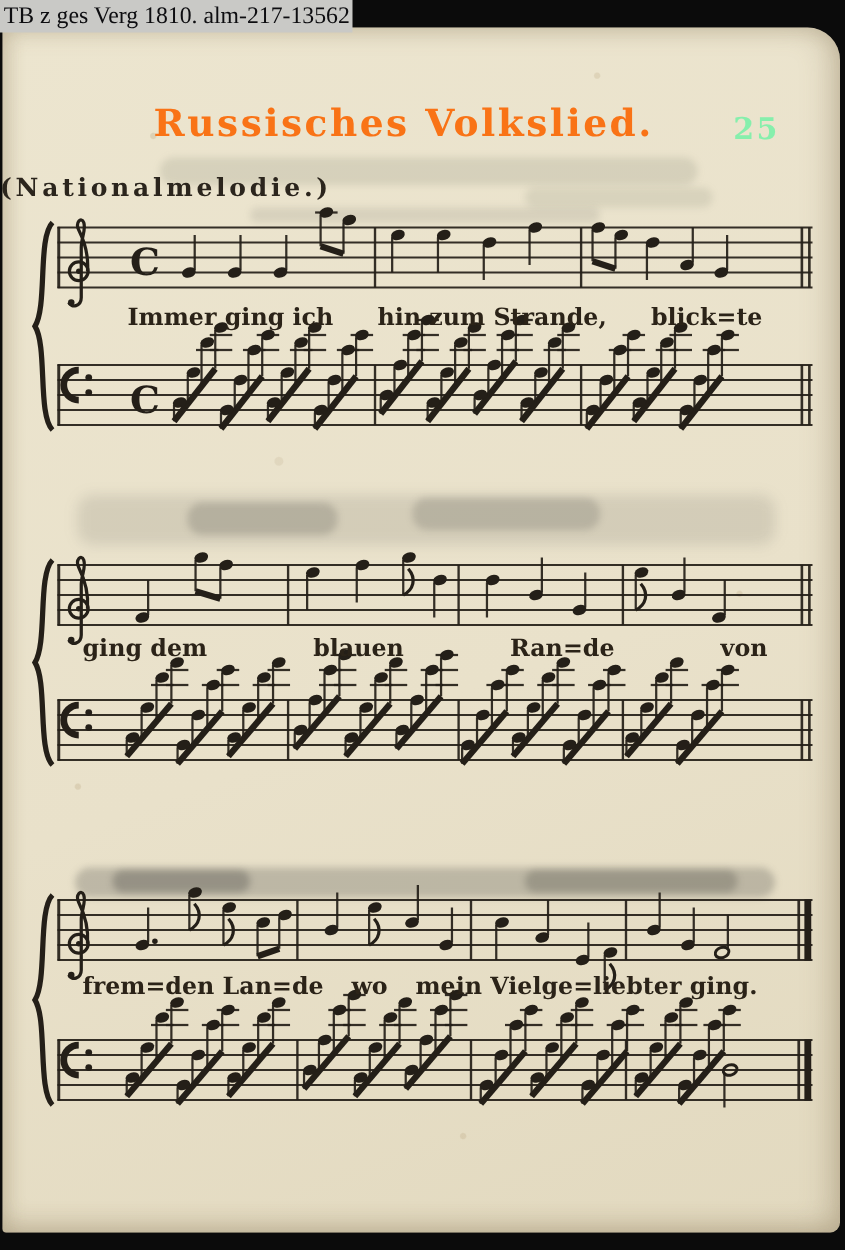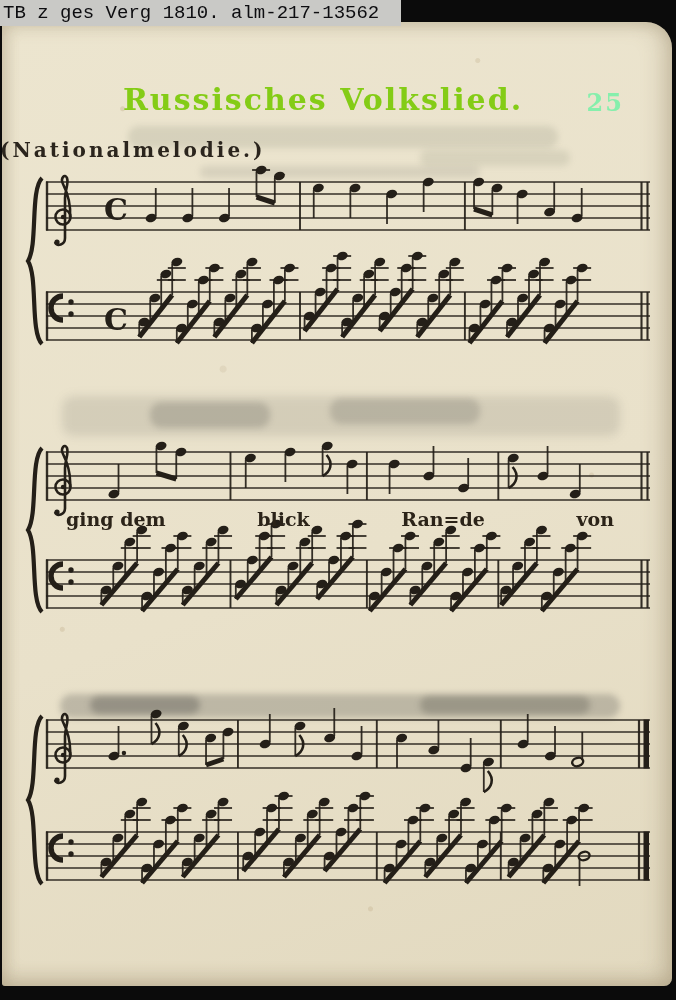--- a/index.html
+++ b/index.html
@@ -13,27 +13,27 @@
                     inset 0 -8px 18px rgba(120,100,68,.18),
                     inset 6px 4px 14px rgba(130,110,80,.14);}
   .paper .grain{position:absolute;inset:0;border-radius:inherit;pointer-events:none;
          background:
            radial-gradient(circle at 18% 9%, rgba(150,120,70,.18) 0 2px, transparent 3px),
            radial-gradient(circle at 71% 4%, rgba(150,120,70,.15) 0 2px, transparent 3px),
            radial-gradient(circle at 88% 47%, rgba(150,120,70,.14) 0 2px, transparent 3px),
            radial-gradient(circle at 9% 63%, rgba(150,120,70,.16) 0 2px, transparent 3px),
            radial-gradient(circle at 55% 92%, rgba(150,120,70,.15) 0 2px, transparent 3px),
            radial-gradient(circle at 33% 36%, rgba(140,115,70,.10) 0 3px, transparent 4px);}
-  .scan-label{position:absolute;left:0;top:0;height:25px;padding:1px 22px 0 3px;
-         background:#c9c9c6;color:#0d0d10;font-family:Liberation Mono, monospace;
+  .scan-label{position:absolute;left:0;top:0;height:25px;padding:1px 2px 0 3px;
+         background:#c9c9c6;color:#0d0d10;font-family:Liberation Serif, serif;
          font-size:19px;line-height:24px;white-space:nowrap;}
   .page-number{position:absolute;right:52px;top:88px;font-size:24px;font-weight:bold;
          color:#86efac;letter-spacing:2px;}
   .title{position:absolute;left:0;right:30px;top:82px;text-align:center;
-         font-size:30px;font-weight:bold;color:#84cc16;letter-spacing:2px;}
+         font-size:30px;font-weight:bold;color:#f97316;letter-spacing:2px;}
   .subtitle{position:absolute;left:0;right:0;top:138px;text-align:left;
          font-size:20px;font-weight:bold;color:#2b251d;letter-spacing:3px;}
   .lyrics{position:absolute;display:flex;justify-content:space-between;
          font-size:19px;font-weight:bold;color:#2b2318;white-space:nowrap;}
   .lyrics-1{left:102px;right:66px;top:243px;}
   .lyrics-2{left:66px;right:62px;top:508px;}
   .lyrics-3{left:66px;right:70px;top:778px;}
   svg.music{position:absolute;left:0;top:0;width:676px;height:1000px;}
   .smudge{position:absolute;pointer-events:none;border-radius:12px;filter:blur(3px);}
   .sm1{left:128px;top:126px;width:430px;height:22px;background:rgba(105,110,92,.16);}
@@ -692,21 +692,31 @@
           <ellipse cx="571.7280000000001" cy="820" rx="5.6" ry="4.1" transform="rotate(-18 571.7280000000001 820)" fill="#241f18"></ellipse>
           <line x1="574.6320000000001" y1="820" x2="592.6320000000001" y2="820" stroke="#241f18" stroke-width="1.8" stroke-linecap="butt" opacity="0.92"></line>
           <line x1="574.6320000000001" y1="808" x2="592.6320000000001" y2="808" stroke="#241f18" stroke-width="1.8" stroke-linecap="butt" opacity="0.92"></line>
           <ellipse cx="583.6320000000001" cy="808" rx="5.6" ry="4.1" transform="rotate(-18 583.6320000000001 808)" fill="#241f18"></ellipse>
           <ellipse cx="584.1279999999999" cy="856" rx="5.6" ry="4.1" transform="rotate(-18 584.1279999999999 856)" fill="none" stroke="#241f18" stroke-width="2.4"></ellipse>
           <line x1="579.5279999999999" y1="858" x2="579.5279999999999" y2="886" stroke="#241f18" stroke-width="1.8" stroke-linecap="butt" opacity="0.92"></line>
         </g>
       </g>
     </svg>
 
+  <div class="lyrics lyrics-1">
+      <span>Immer ging ich</span>
+      <span>hin zum Strande,</span>
+      <span>blick=te</span>
+    </div>
   <div class="lyrics lyrics-2">
       <span>ging dem</span>
-      <span>blick</span>
+      <span>blauen</span>
       <span>Ran=de</span>
       <span>von</span>
+    </div>
+  <div class="lyrics lyrics-3">
+      <span>frem=den Lan=de</span>
+      <span>wo</span>
+      <span>mein Vielge=liebter ging.</span>
     </div>
 
   <div class="scan-label">TB z ges Verg 1810. alm-217-13562</div>
 </div>
 
 </body></html>

